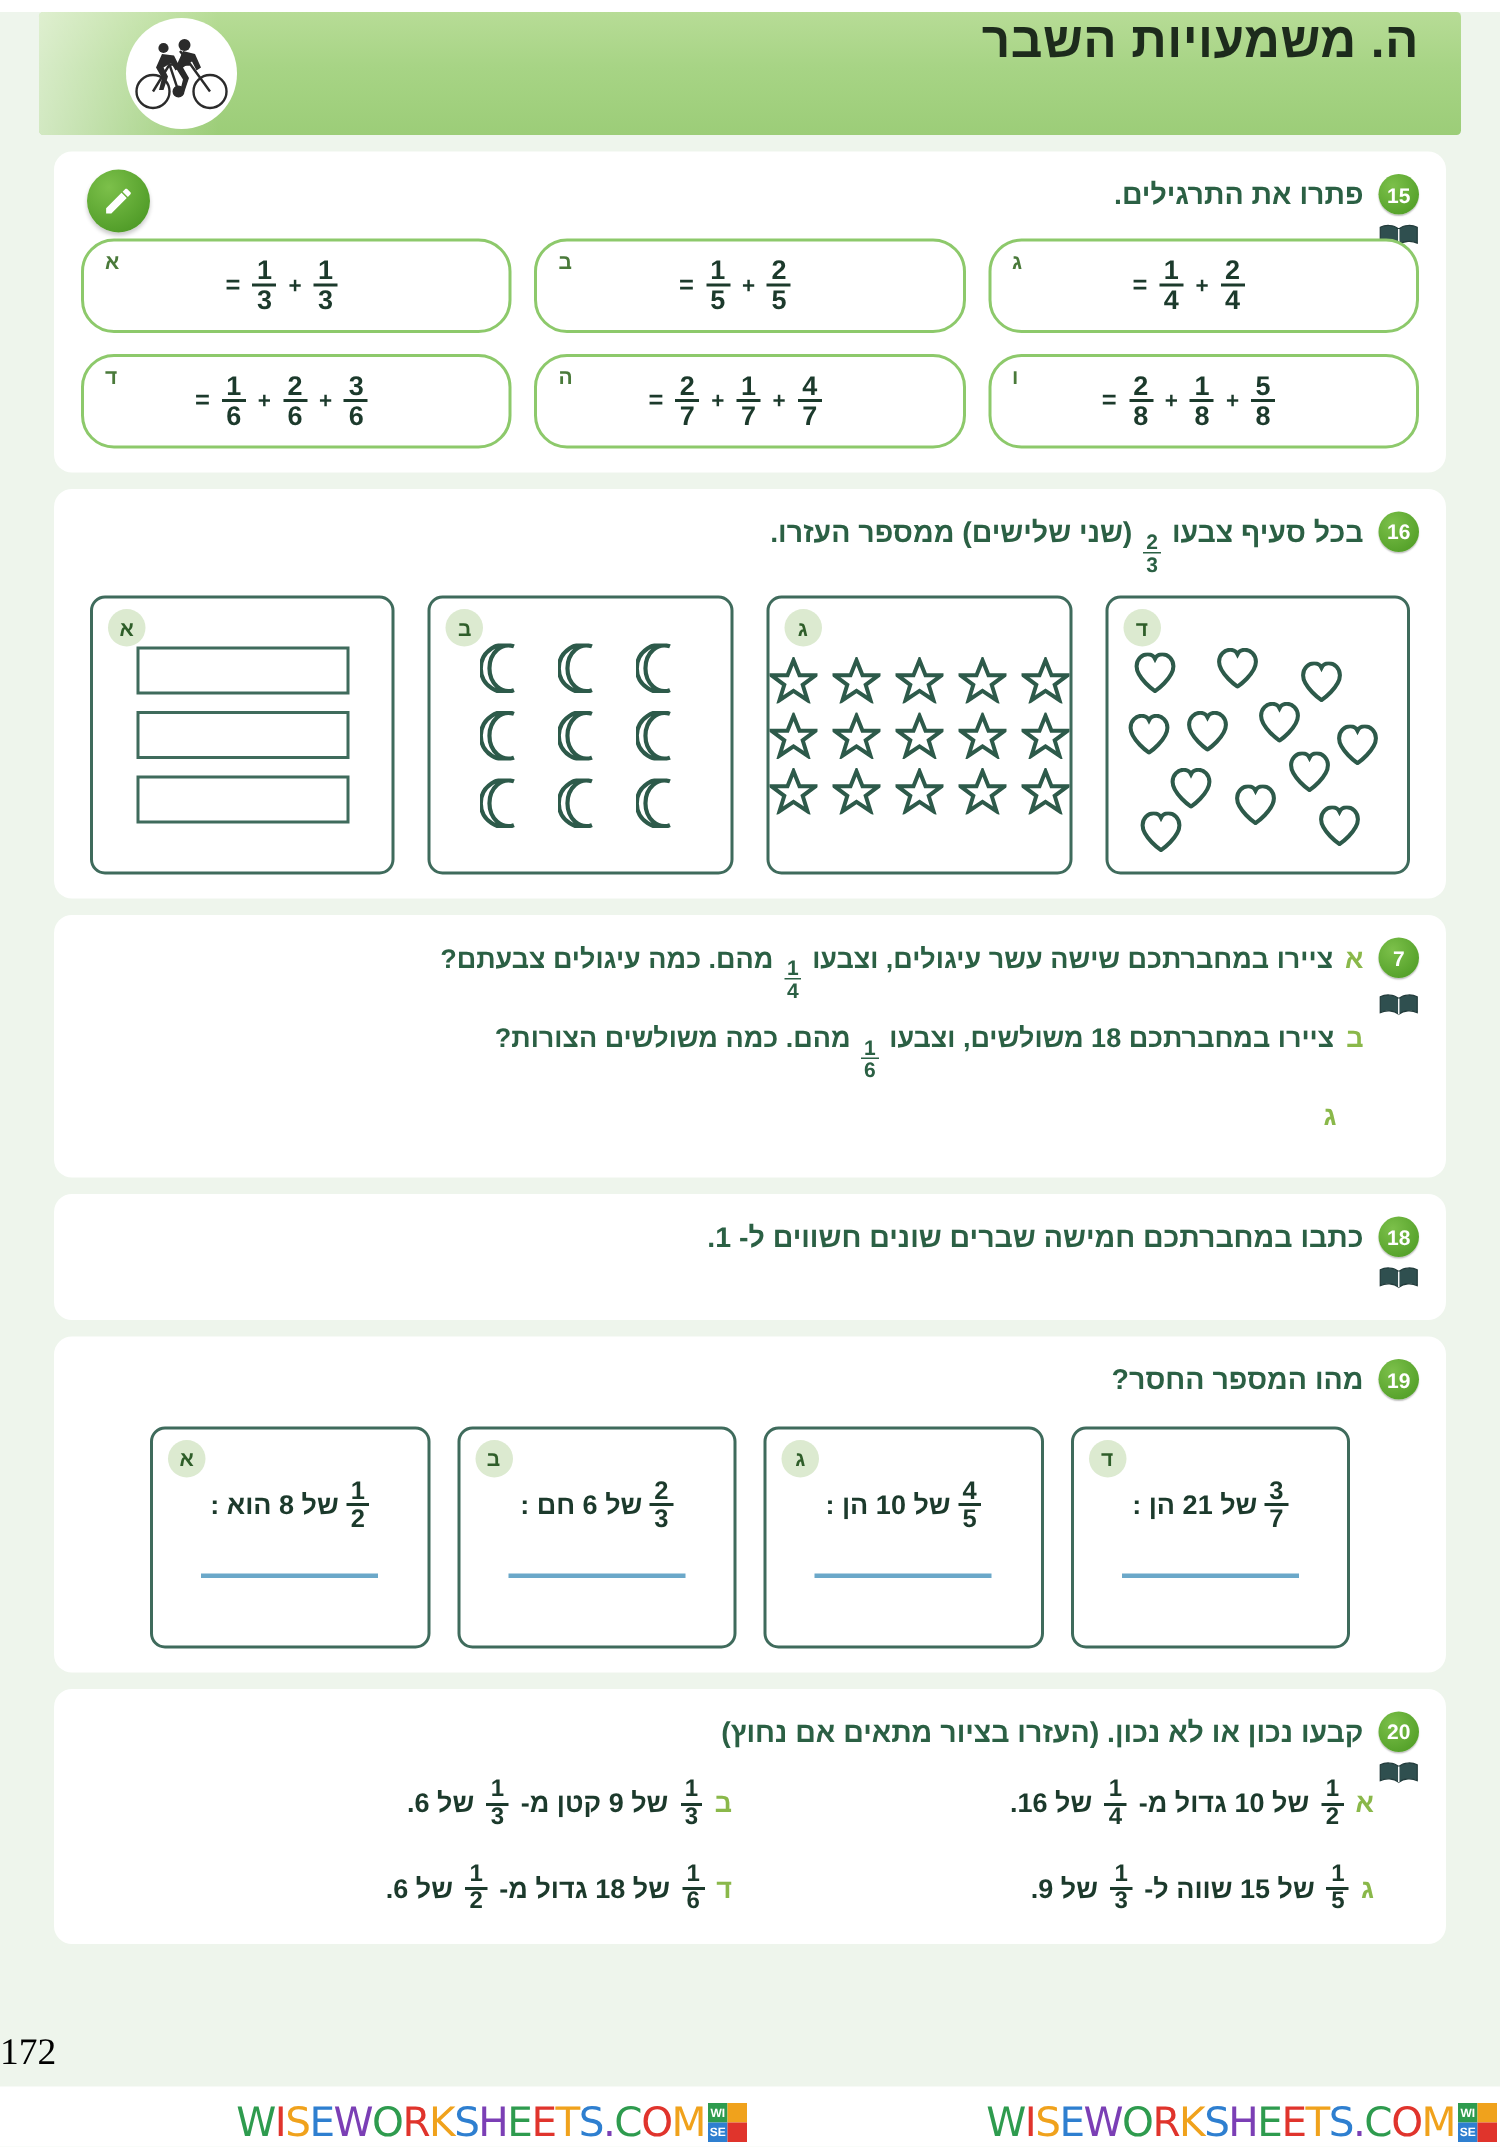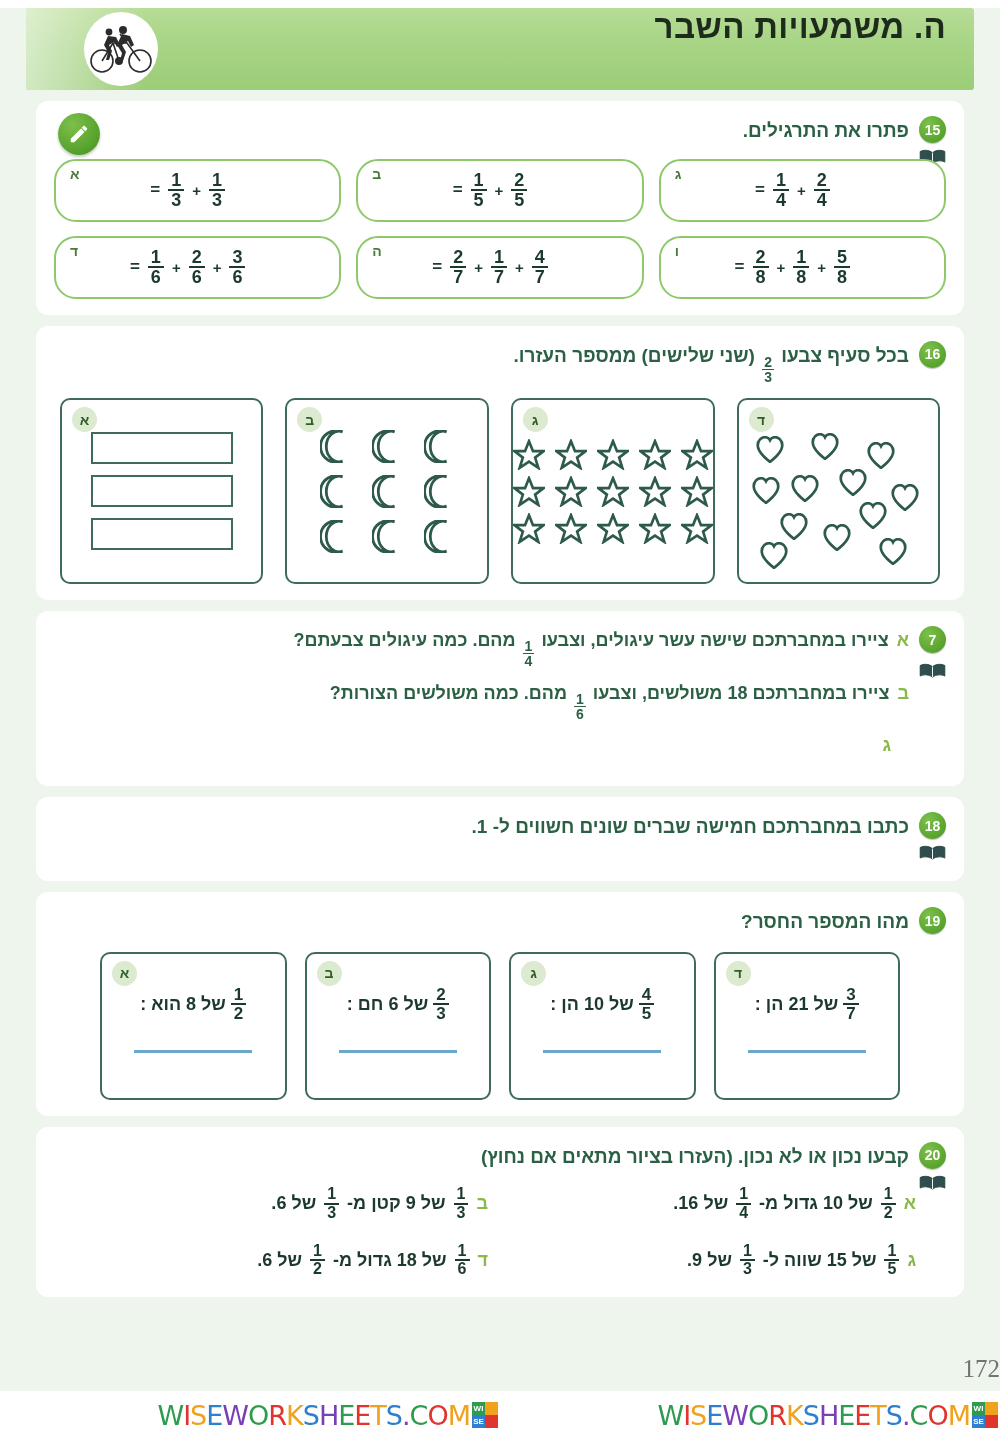--- a/index.html
+++ b/index.html
@@ -175,21 +175,21 @@
   }
   .tf-item {
     display: flex; align-items: center; justify-content: flex-start;
     gap: 8px; font-size: 18px; font-weight: 700; color: #1c3a2c;
   }
   .tf-letter { color: #8ab84a; font-weight: 700; }
 
   
   .page-num {
     position: absolute; left: 0; right: 0; bottom: 56px;
-    text-align: right; font-size: 25px; color: #737373;
+    text-align: left; font-size: 25px; color: #000000;
     font-family: "Liberation Serif", serif;
   }
   .watermark {
     position: absolute; left: 0; bottom: 0; width: 1000px; height: 48px;
     background: #fff; display: flex; align-items: center; overflow: hidden;
   }
   .wm-unit { display: flex; align-items: center; flex: 1 1 0; }
   .wm-badge {
     display: inline-grid; grid-template-columns: 1fr 1fr;
     width: 26px; height: 26px; margin: 0 2px;

